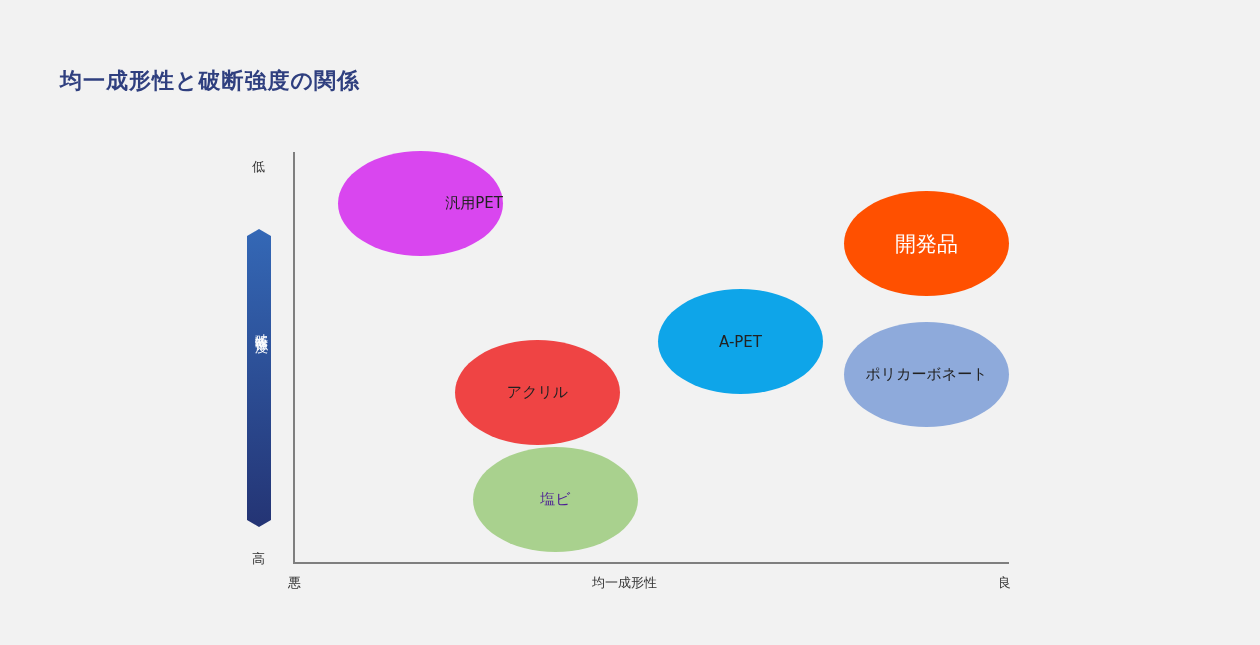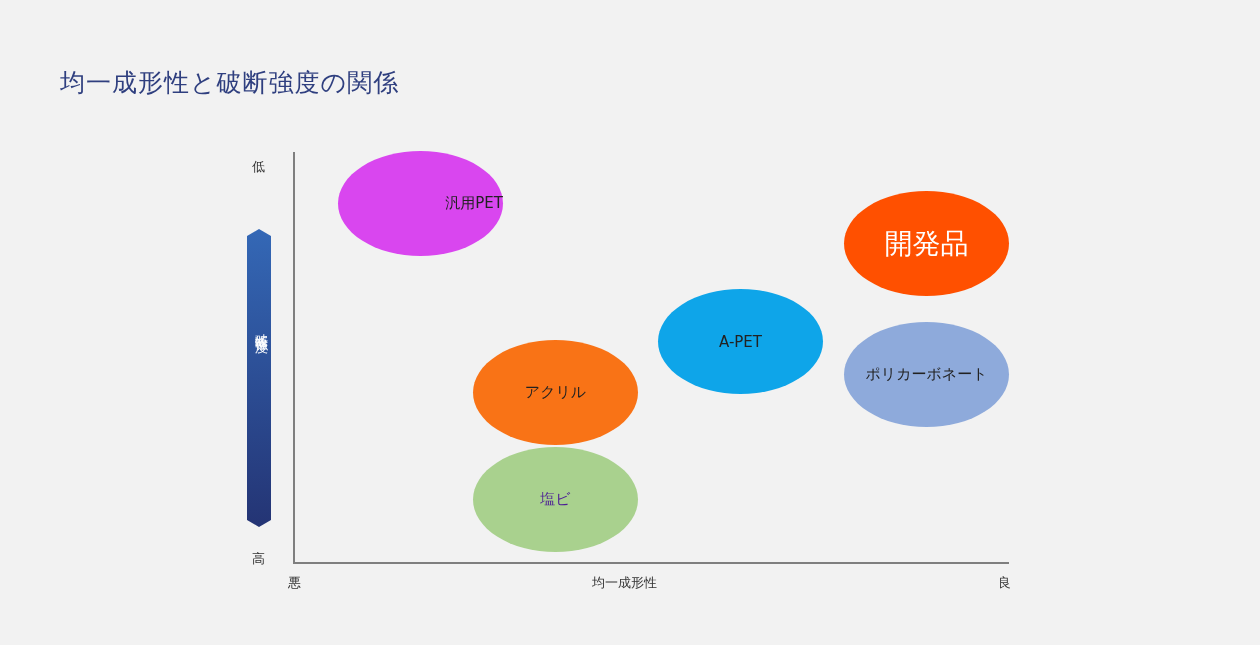--- a/index.html
+++ b/index.html
@@ -1,22 +1,22 @@
 <!DOCTYPE html>
 <html><head>
 <meta charset="utf-8">
 <style>
   html, body { margin: 0; padding: 0; }
   body {
     width: 1260px; height: 645px; background: #f2f2f2; position: relative; overflow: hidden;
     font-family: "DejaVu Sans", "Liberation Sans", sans-serif;
   }
   .title {
-    position: absolute; left: 60px; top: 66px; font-size: 25px; color: #2f3f7f;
-    letter-spacing: 1px; white-space: nowrap;
+    position: absolute; left: 60px; top: 66px; font-size: 22px; color: #2f3f7f;
+    letter-spacing: 1px; white-space: nowrap; font-weight: bold;
   }
   .axis-y { position: absolute; left: 293px; top: 152px; width: 2px; height: 412px; background: #7f7f7f; }
   .axis-x { position: absolute; left: 293px; top: 562px; width: 716px; height: 2px; background: #7f7f7f; }
   .lbl { position: absolute; font-size: 13px; color: #333; white-space: nowrap; }
   .bar { position: absolute; left: 247px; top: 229px; width: 24px; height: 298px; }
   .bar svg { display: block; }
   .bar-text {
     position: absolute; left: 247px; top: 323px; width: 24px; font-size: 13px; color: #fff;
     text-align: center; line-height: 20px; writing-mode: vertical-rl; letter-spacing: 2px;
   }
@@ -49,27 +49,27 @@
 <div class="axis-y"></div>
 <div class="axis-x"></div>
 
 <div class="lbl" style="left:288px;top:574px;">悪</div>
 <div class="lbl" style="left:592px;top:574px;">均一成形性</div>
 <div class="lbl" style="left:998px;top:574px;">良</div>
 
 <div class="ellipse" style="left:338px;top:151px;background:#d946ef;color:#222;justify-content:flex-end;">
   <span>汎用PET</span>
 </div>
-<div class="ellipse" style="left:844px;top:191px;background:#ff5000;color:#fff;font-size:28px;">
+<div class="ellipse" style="left:844px;top:191px;background:#ff5000;color:#fff;font-size:21px;">
   <span>開発品</span>
 </div>
 <div class="ellipse" style="left:658px;top:289px;background:#0ea5e9;color:#222;">
   <span>A-PET</span>
 </div>
 <div class="ellipse" style="left:844px;top:322px;background:#8eaadb;color:#222;text-align:center;">
   <span>ポリカーボネート</span>
 </div>
-<div class="ellipse" style="left:473px;top:340px;background:#f97316;color:#222;align-items:center;">
+<div class="ellipse" style="left:455px;top:340px;background:#ef4444;color:#222;align-items:center;">
   <span>アクリル</span>
 </div>
 <div class="ellipse" style="left:473px;top:447px;background:#a9d18e;color:#4c1d95;">
   <span>塩ビ</span>
 </div>
 
 </body></html>

